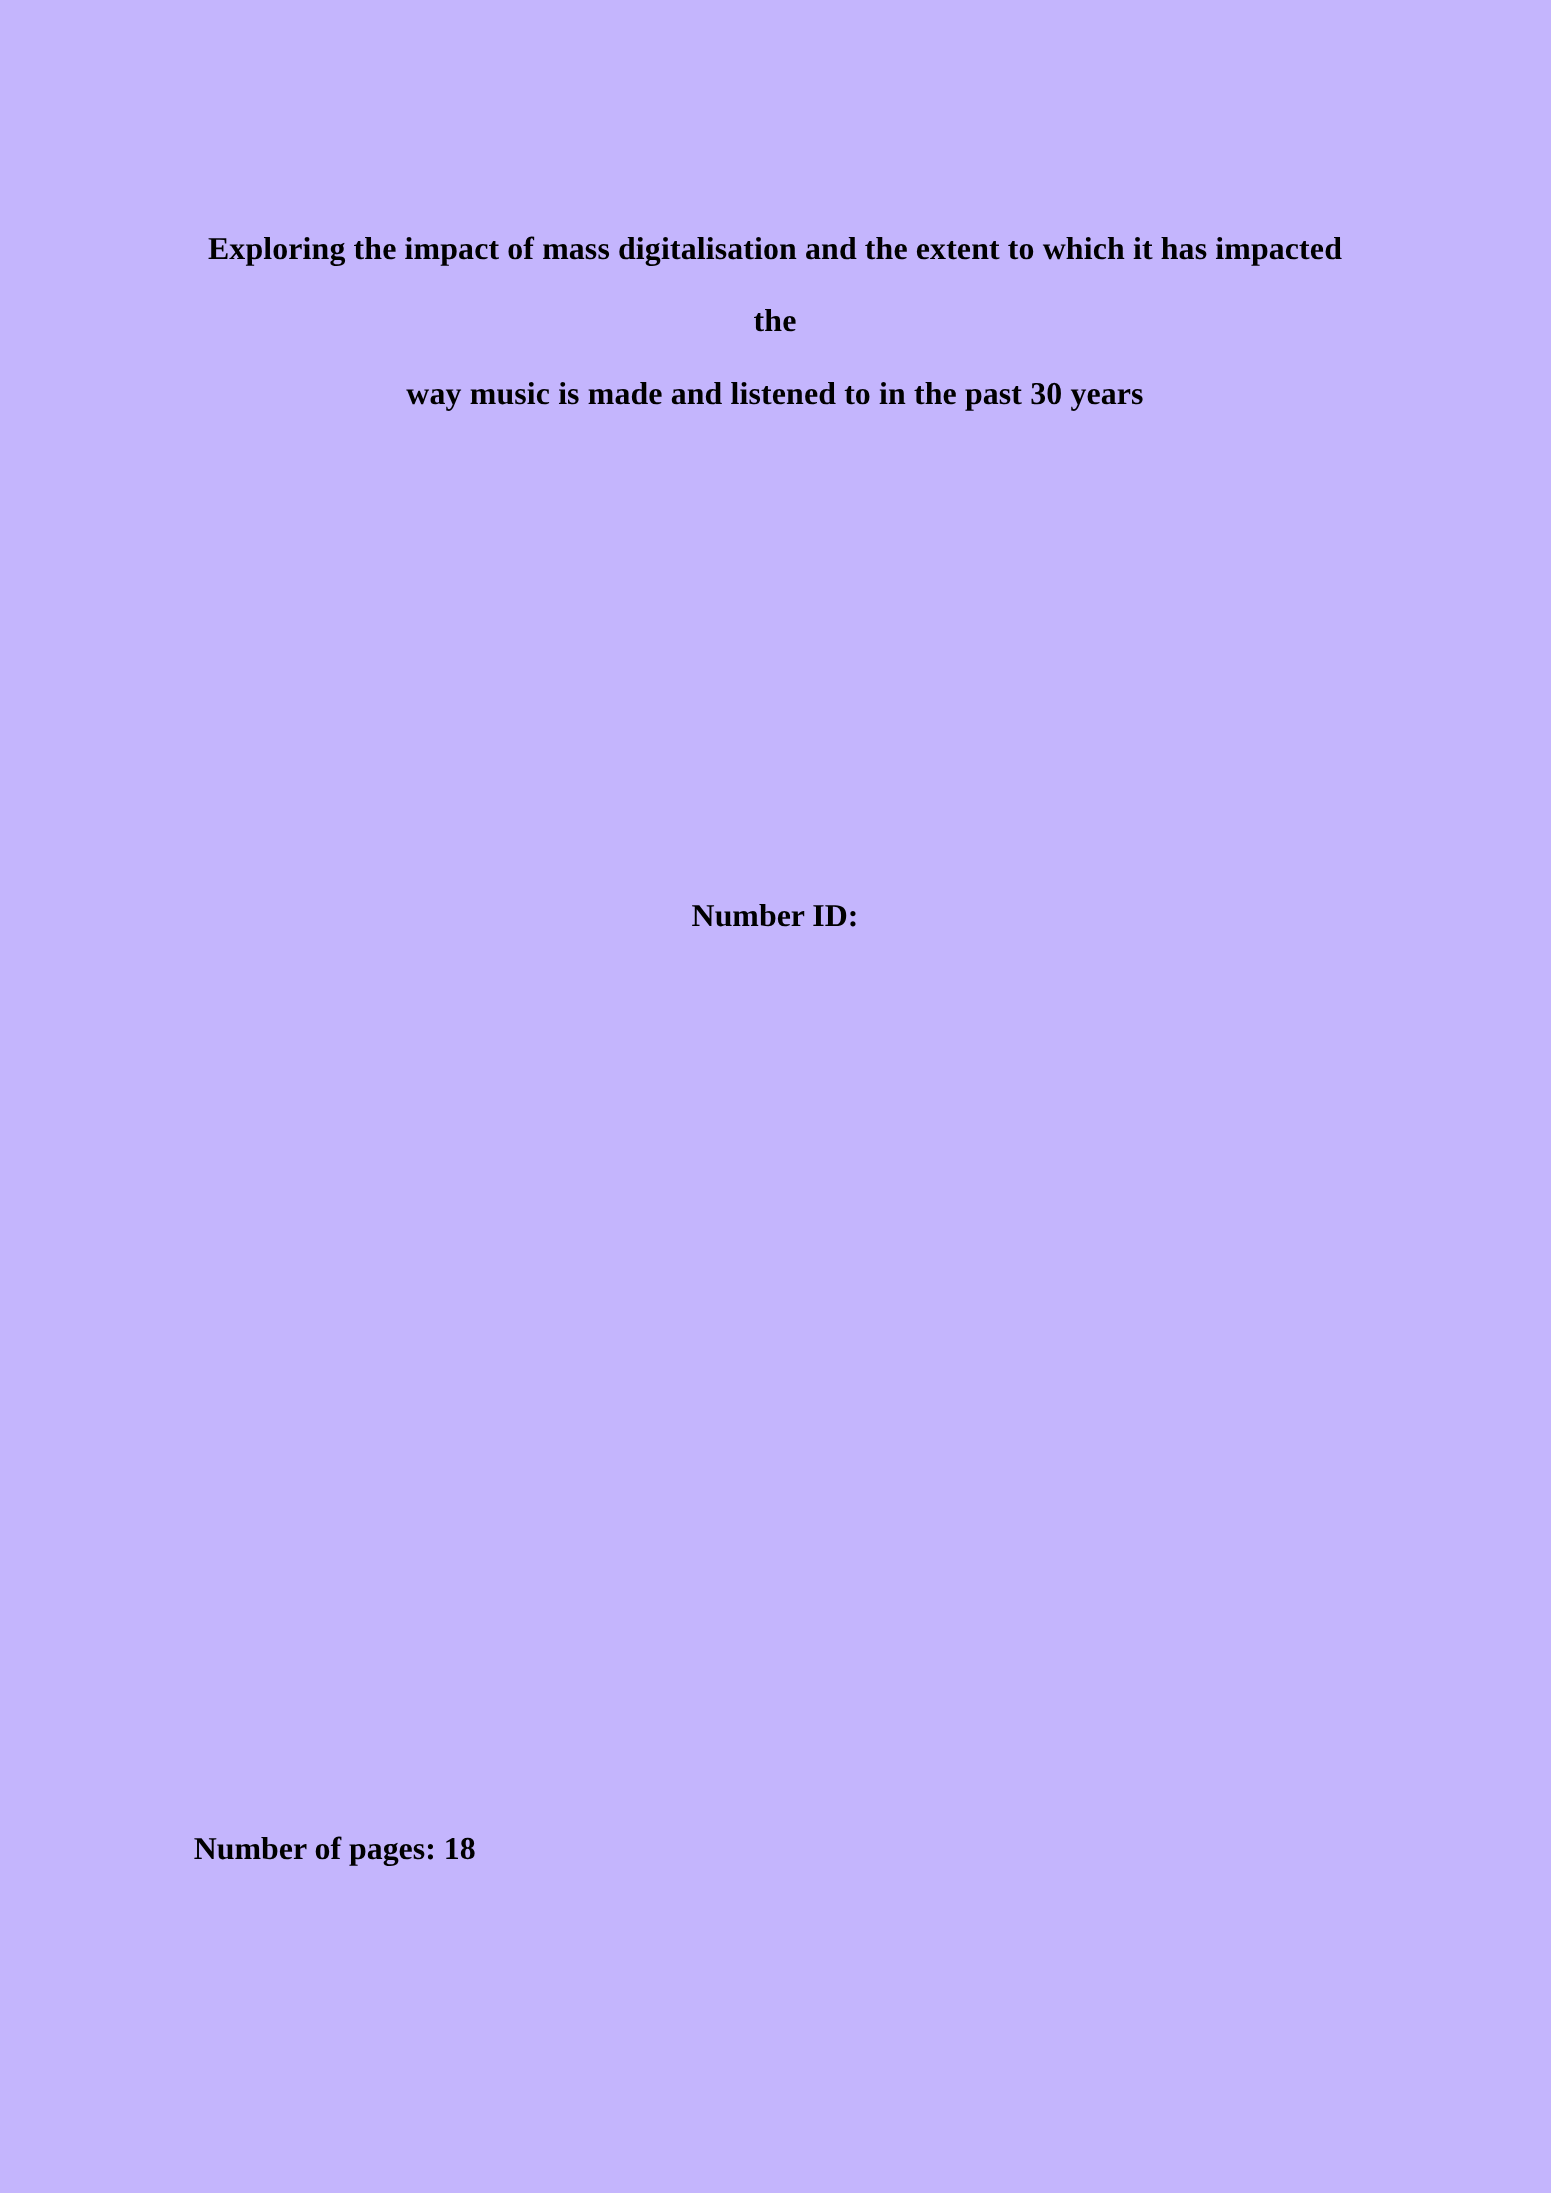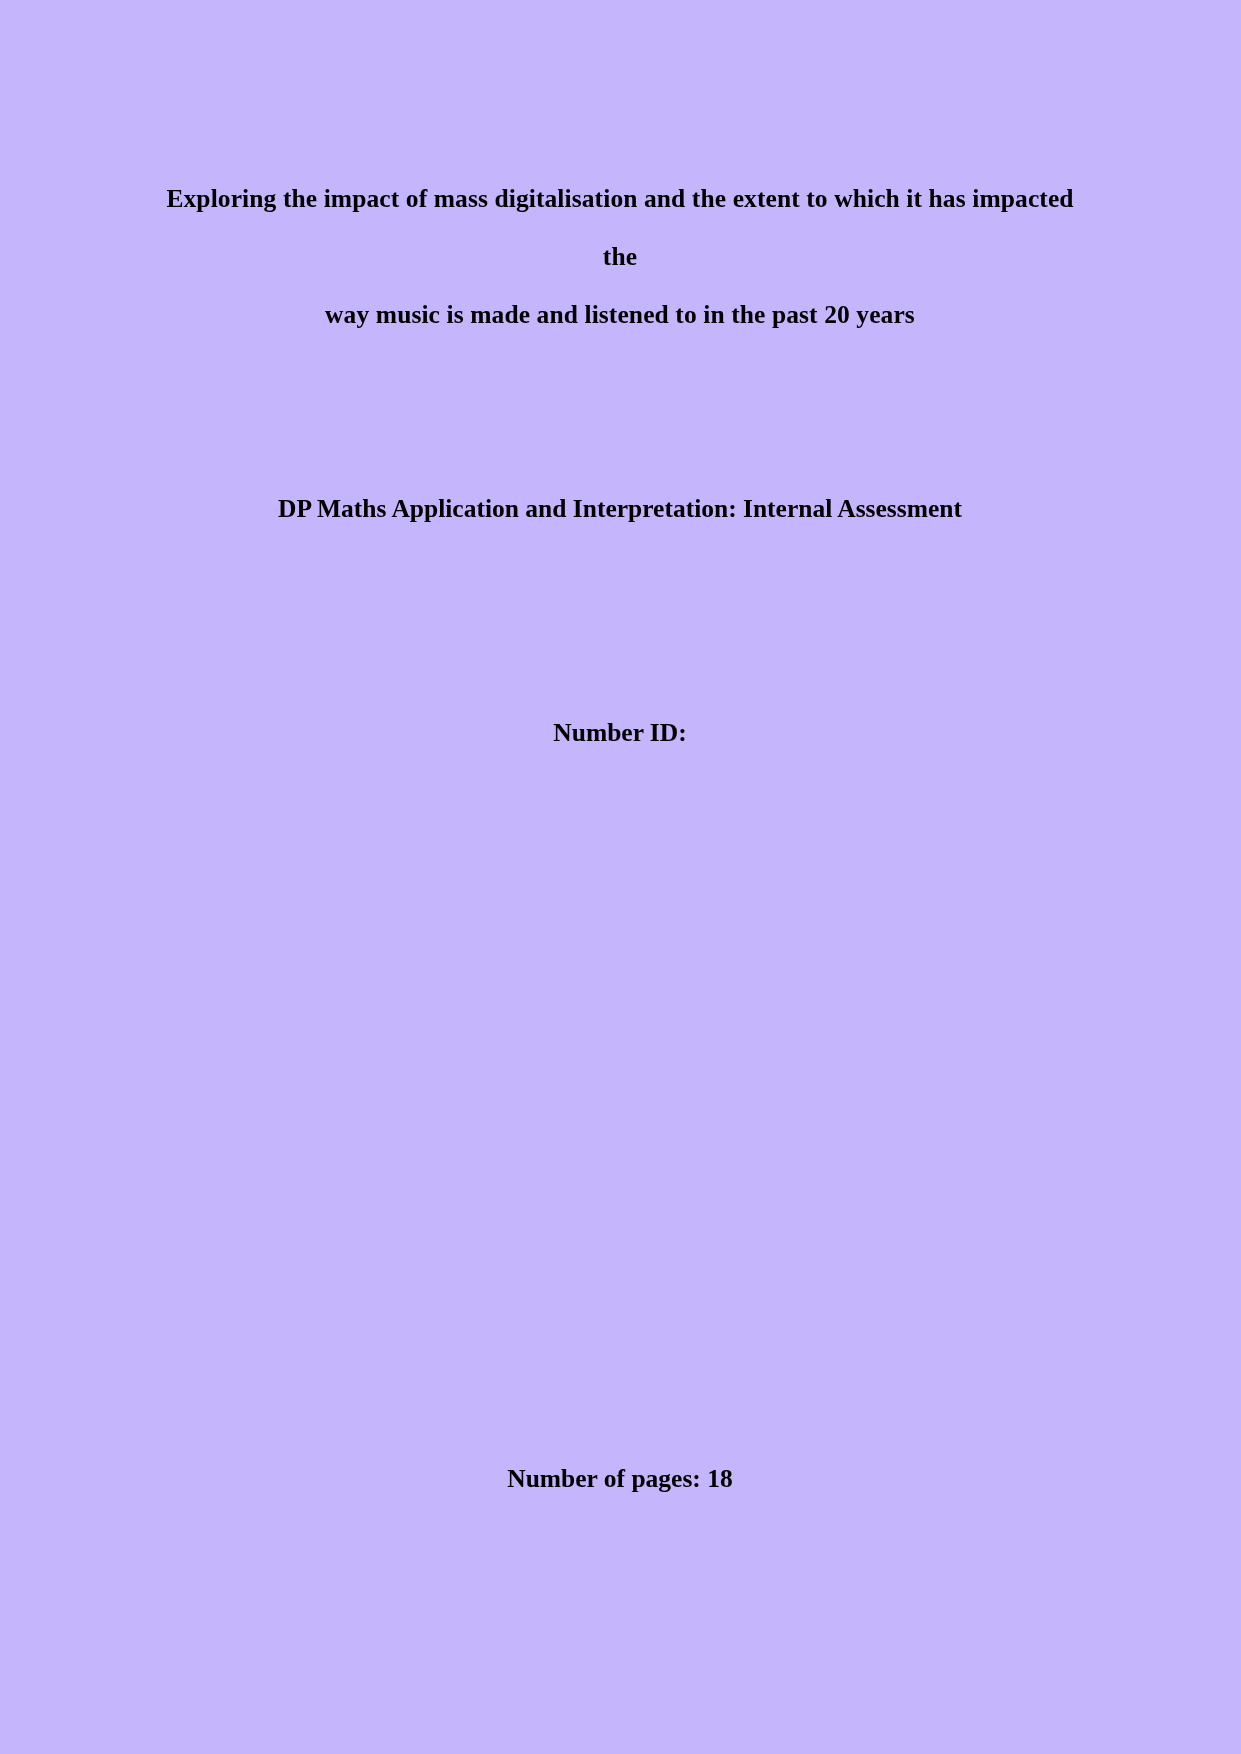--- a/index.html
+++ b/index.html
@@ -62,42 +62,38 @@
   .student-line {
     font-size: 25.5px;
     font-weight: bold;
     line-height: 58px;
   }
   .pages-block {
     position: absolute;
     top: 1450px;
     left: 0;
     width: 930px;
-    text-align: center;
   }
   .pages-line {
     font-size: 25.5px;
     font-weight: bold;
     line-height: 58px;
   }
 </style>
 </head>
 <body>
 
 <div class="page">
   <div class="content">
 
     <div class="title-block">
       <div class="title-line">Exploring the impact of mass digitalisation and the extent to which it has impacted the</div>
-      <div class="title-line">way music is made and listened to in the past 20 years</div>
+      <div class="title-line">way music is made and listened to in the past 30 years</div>
     </div>
 
-    <div class="subtitle-block">
-      <div class="subtitle-line">DP Maths Application and Interpretation: Internal Assessment</div>
-    </div>
 
     <div class="student-block">
       <div class="student-line">Number ID:</div>
     </div>
 
     <div class="pages-block">
       <div class="pages-line">Number of pages: 18</div>
     </div>
 
   </div>

